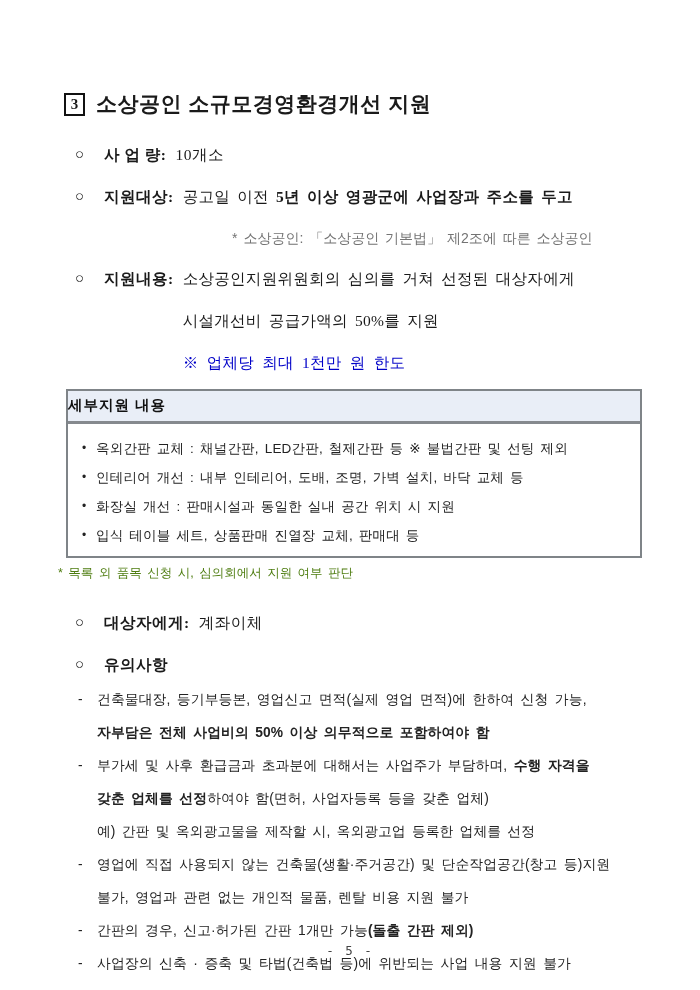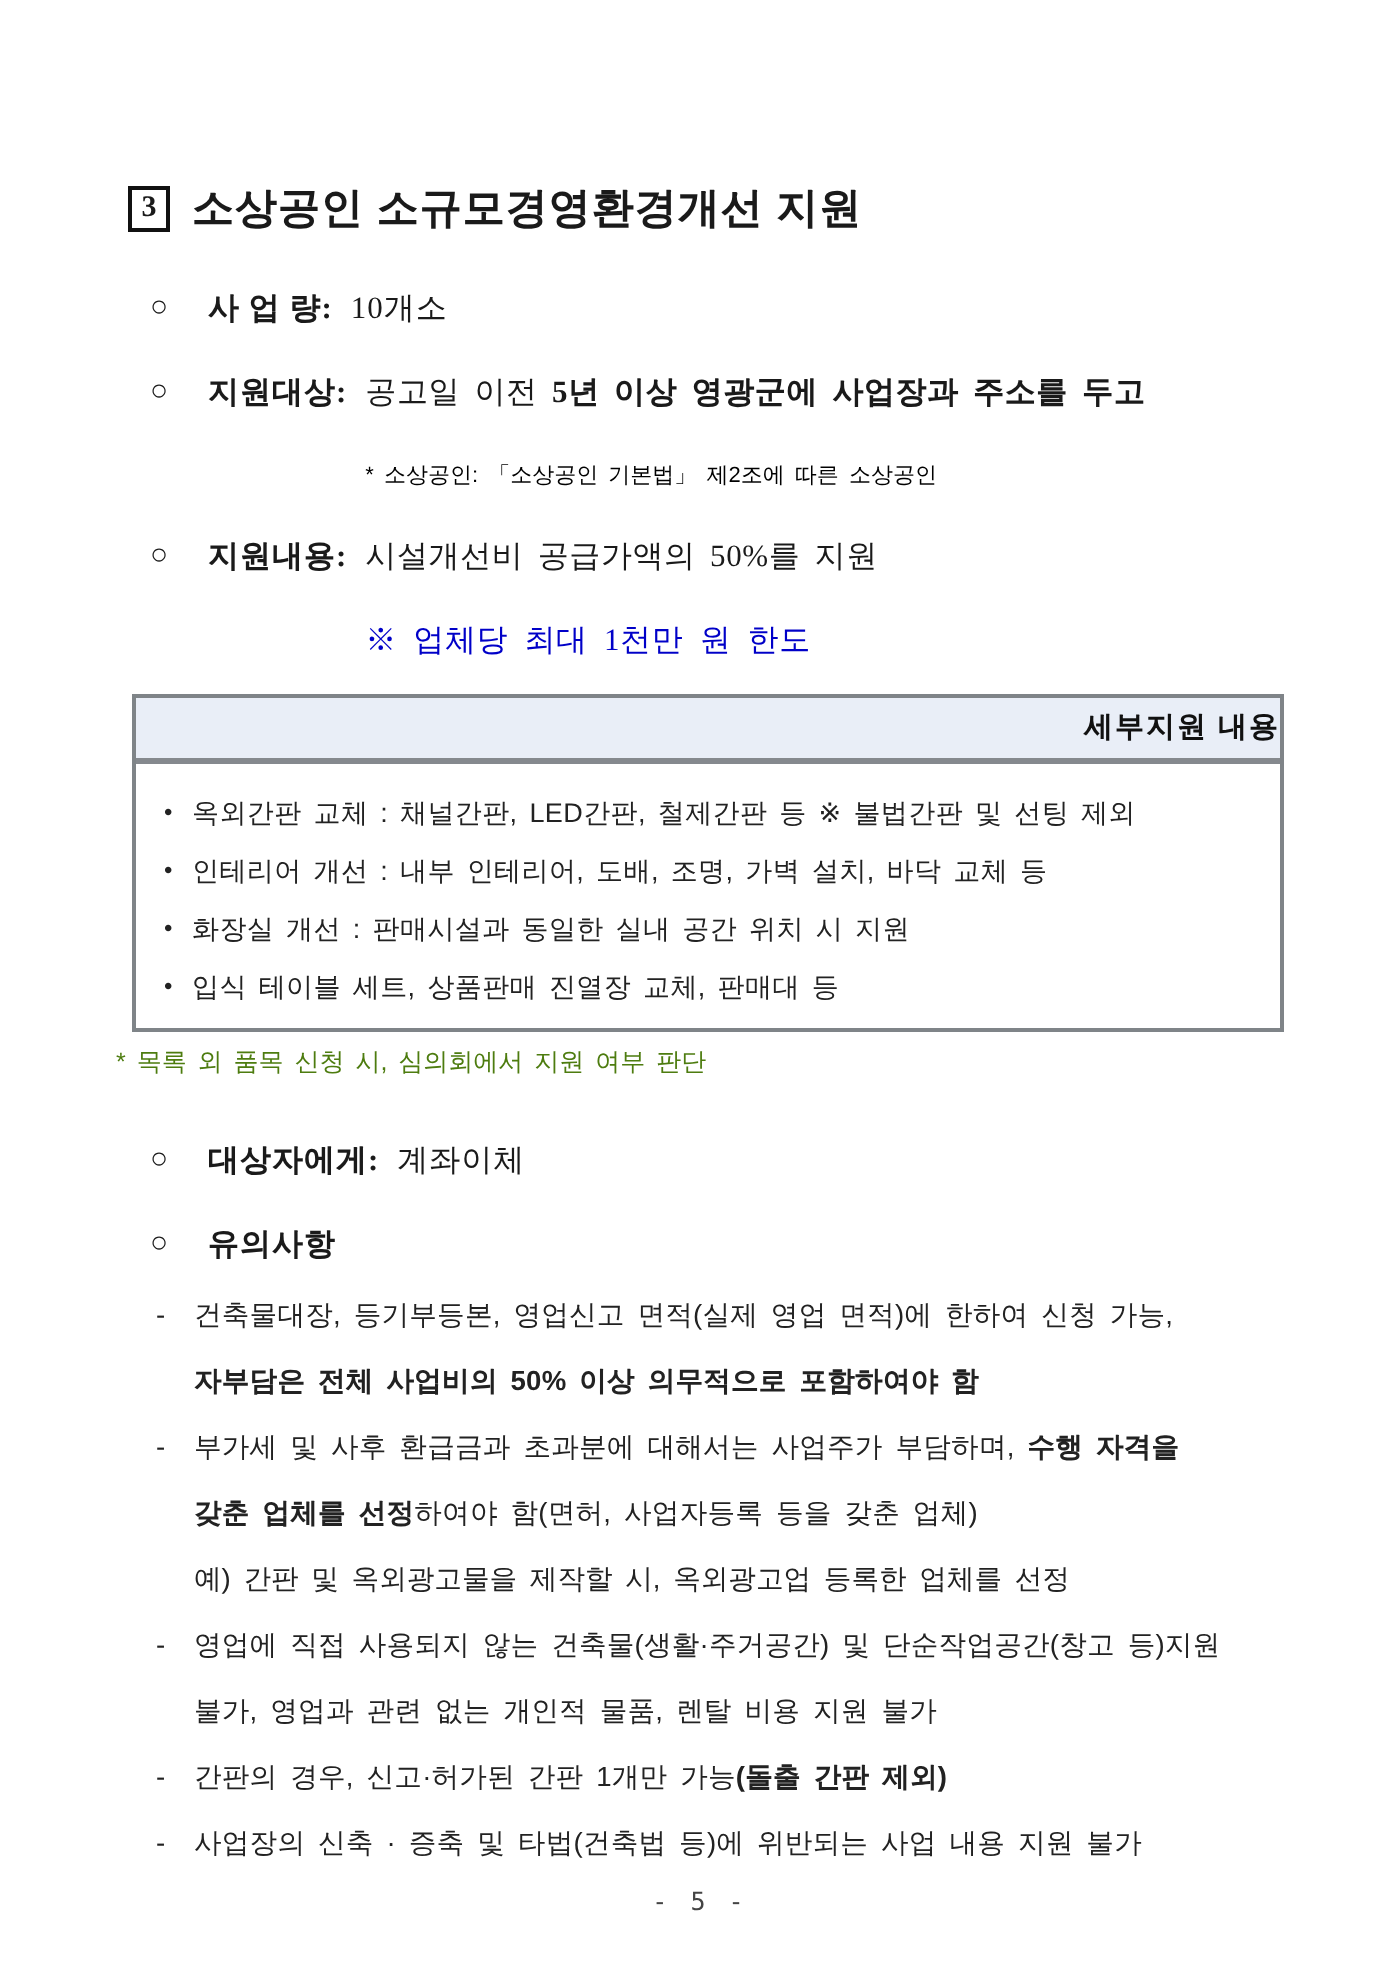--- a/index.html
+++ b/index.html
@@ -30,33 +30,34 @@
   .sec .o-bullet { width:29px; font-weight:bold; font-size:15px; flex:none; }
   .sec .sec-label { font-weight:bold; white-space:nowrap; margin-right:9px; letter-spacing:0.5px; }
   .sec .sec-value { letter-spacing:0.5px; }
   .sec .sec-content { flex:1; word-spacing:3px; letter-spacing:0.3px; }
   .mb-lg { margin-bottom:17px; }
   .ln { margin-bottom:17px; }
   .bold { font-weight:bold; }
   .blue-note { color:#0000c8; font-weight:normal; word-spacing:4px; margin-bottom:6px; }
   .small-footnote {
     font-family:"Liberation Sans","DejaVu Sans",sans-serif;
-    font-size:11px; letter-spacing:0; word-spacing:2px; color:#000000;
+    font-size:14px; letter-spacing:0; word-spacing:2px; color:#737373;
     margin-bottom:15px;
+    text-align:center;
   }
   
   .detail-table {
     margin:8px 0 7px 8px; width:576px;
     border:2px solid #7f8488;
     font-family:"Liberation Sans","DejaVu Sans",sans-serif;
   }
   .detail-table .thead {
     background:#e9eef7;
     border-bottom:3px solid #85898e;
-    text-align:right; font-weight:bold; font-size:14.5px;
+    text-align:left; font-weight:bold; font-size:14.5px;
     padding:5px 0 6px 0; letter-spacing:1px; color:#111;
   }
   .detail-table .tbody { padding:10px 10px 6px 14px; }
   .trow { display:flex; font-size:13.5px; line-height:29px; color:#222; letter-spacing:0.2px; word-spacing:2px; }
   .trow .row-bullet { width:14px; flex:none; font-size:12px; }
   .table-footnote {
     font-family:"Liberation Sans","DejaVu Sans",sans-serif;
     font-size:12.5px; color:#4d7c0f; word-spacing:2px;
     margin-bottom:28px;
   }
@@ -100,20 +101,21 @@
     <div class="sec-content">
       <div class="ln"><span>공고일 이전 </span><span class="bold">5년 이상 영광군에 사업장과 주소를 두고</span></div>
       <div class="small-footnote">* 소상공인: 「소상공인 기본법」 제2조에 따른 소상공인</div>
     </div>
   </div>
 
   <div class="sec">
     <span class="o-bullet">○</span>
     <span class="sec-label">지원내용:</span>
     <div class="sec-content">
+      <div class="ln">소상공인지원위원회의 심의를 거쳐 선정된 대상자에게</div>
       <div class="ln">시설개선비 공급가액의 50%를 지원</div>
       <div class="blue-note">※ 업체당 최대 1천만 원 한도</div>
     </div>
   </div>
 
   <div class="detail-table">
     <div class="thead">세부지원 내용</div>
     <div class="tbody">
       <div class="trow">
         <span class="row-bullet">•</span>

